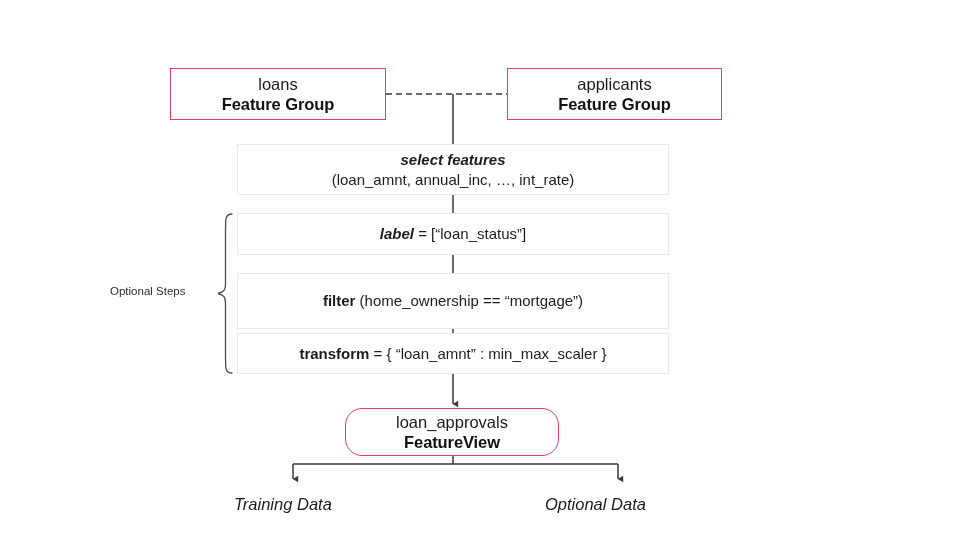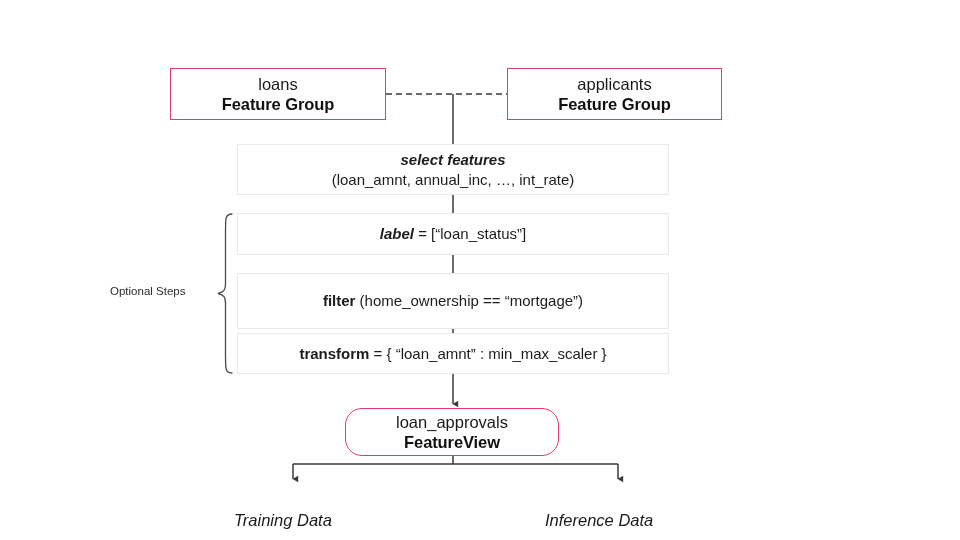--- a/index.html
+++ b/index.html
@@ -96,21 +96,20 @@
     font-weight: 400;
   }
 
   
   .output-label {
     position: absolute;
     font-style: italic;
     font-size: 16.5px;
     color: #1a1a1a;
     white-space: nowrap;
-    margin-top: 16px;
   }
   #label-training  { left: 234px; top: 495px; }
   #label-inference { left: 545px; top: 495px; }
 </style>
 </head>
 <body>
 
 <div class="canvas">
 
   <svg class="wires" viewBox="0 0 960 540" width="960" height="540">
@@ -176,15 +175,15 @@
   </div>
 
   <div id="optional-steps-label">Optional Steps</div>
 
   <div class="entity-box" id="box-featureview">
     <div class="entity-name">loan_approvals</div>
     <div class="entity-kind">FeatureView</div>
   </div>
 
   <div class="output-label" id="label-training">Training Data</div>
-  <div class="output-label" id="label-inference">Inference Data</div>
+  <div class="output-label" id="label-inference">Optional Data</div>
 
 </div>
 
 </body></html>

